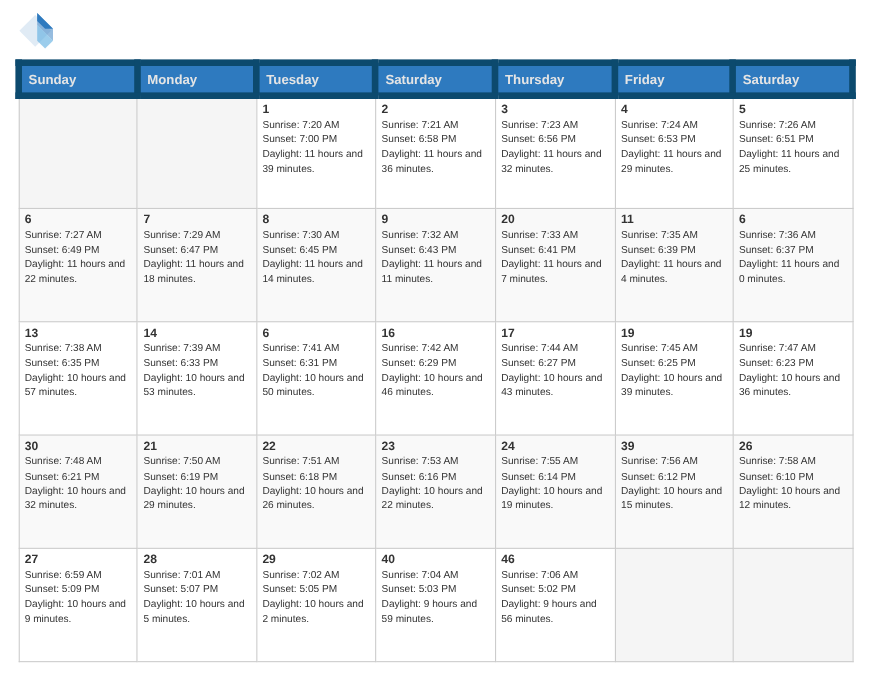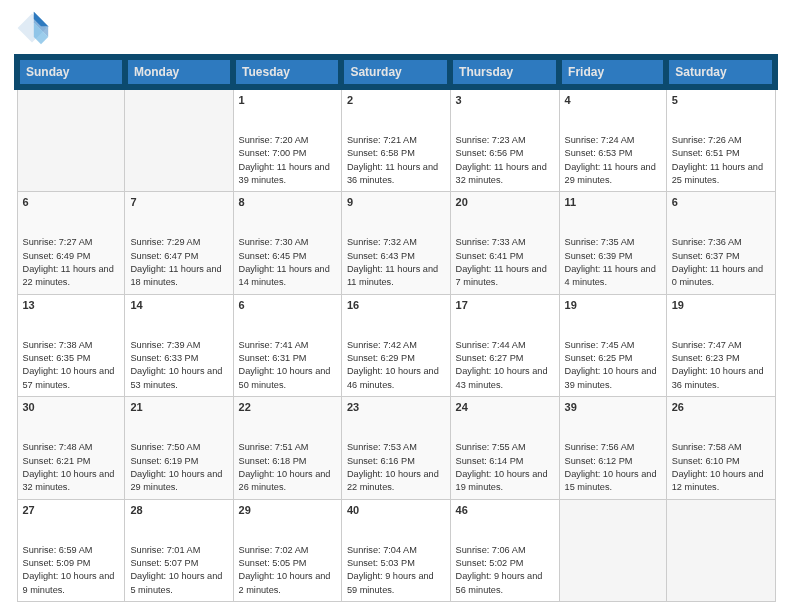--- a/index.html
+++ b/index.html
@@ -80,21 +80,20 @@
     }
     .day-num {
       font-size: 11px;
       font-weight: bold;
       display: block;
       margin-bottom: 1px;
     }
     .day-info {
       line-height: 1.45;
       font-size: 9.2px;
-      margin-top: 28px;
     }
     .calendar tr:nth-child(even) td:not(.empty) {
       background: #f9f9f9;
     }
   </style>
 </head>
 <body>
 
 <div class="page">
   <div class="header">

